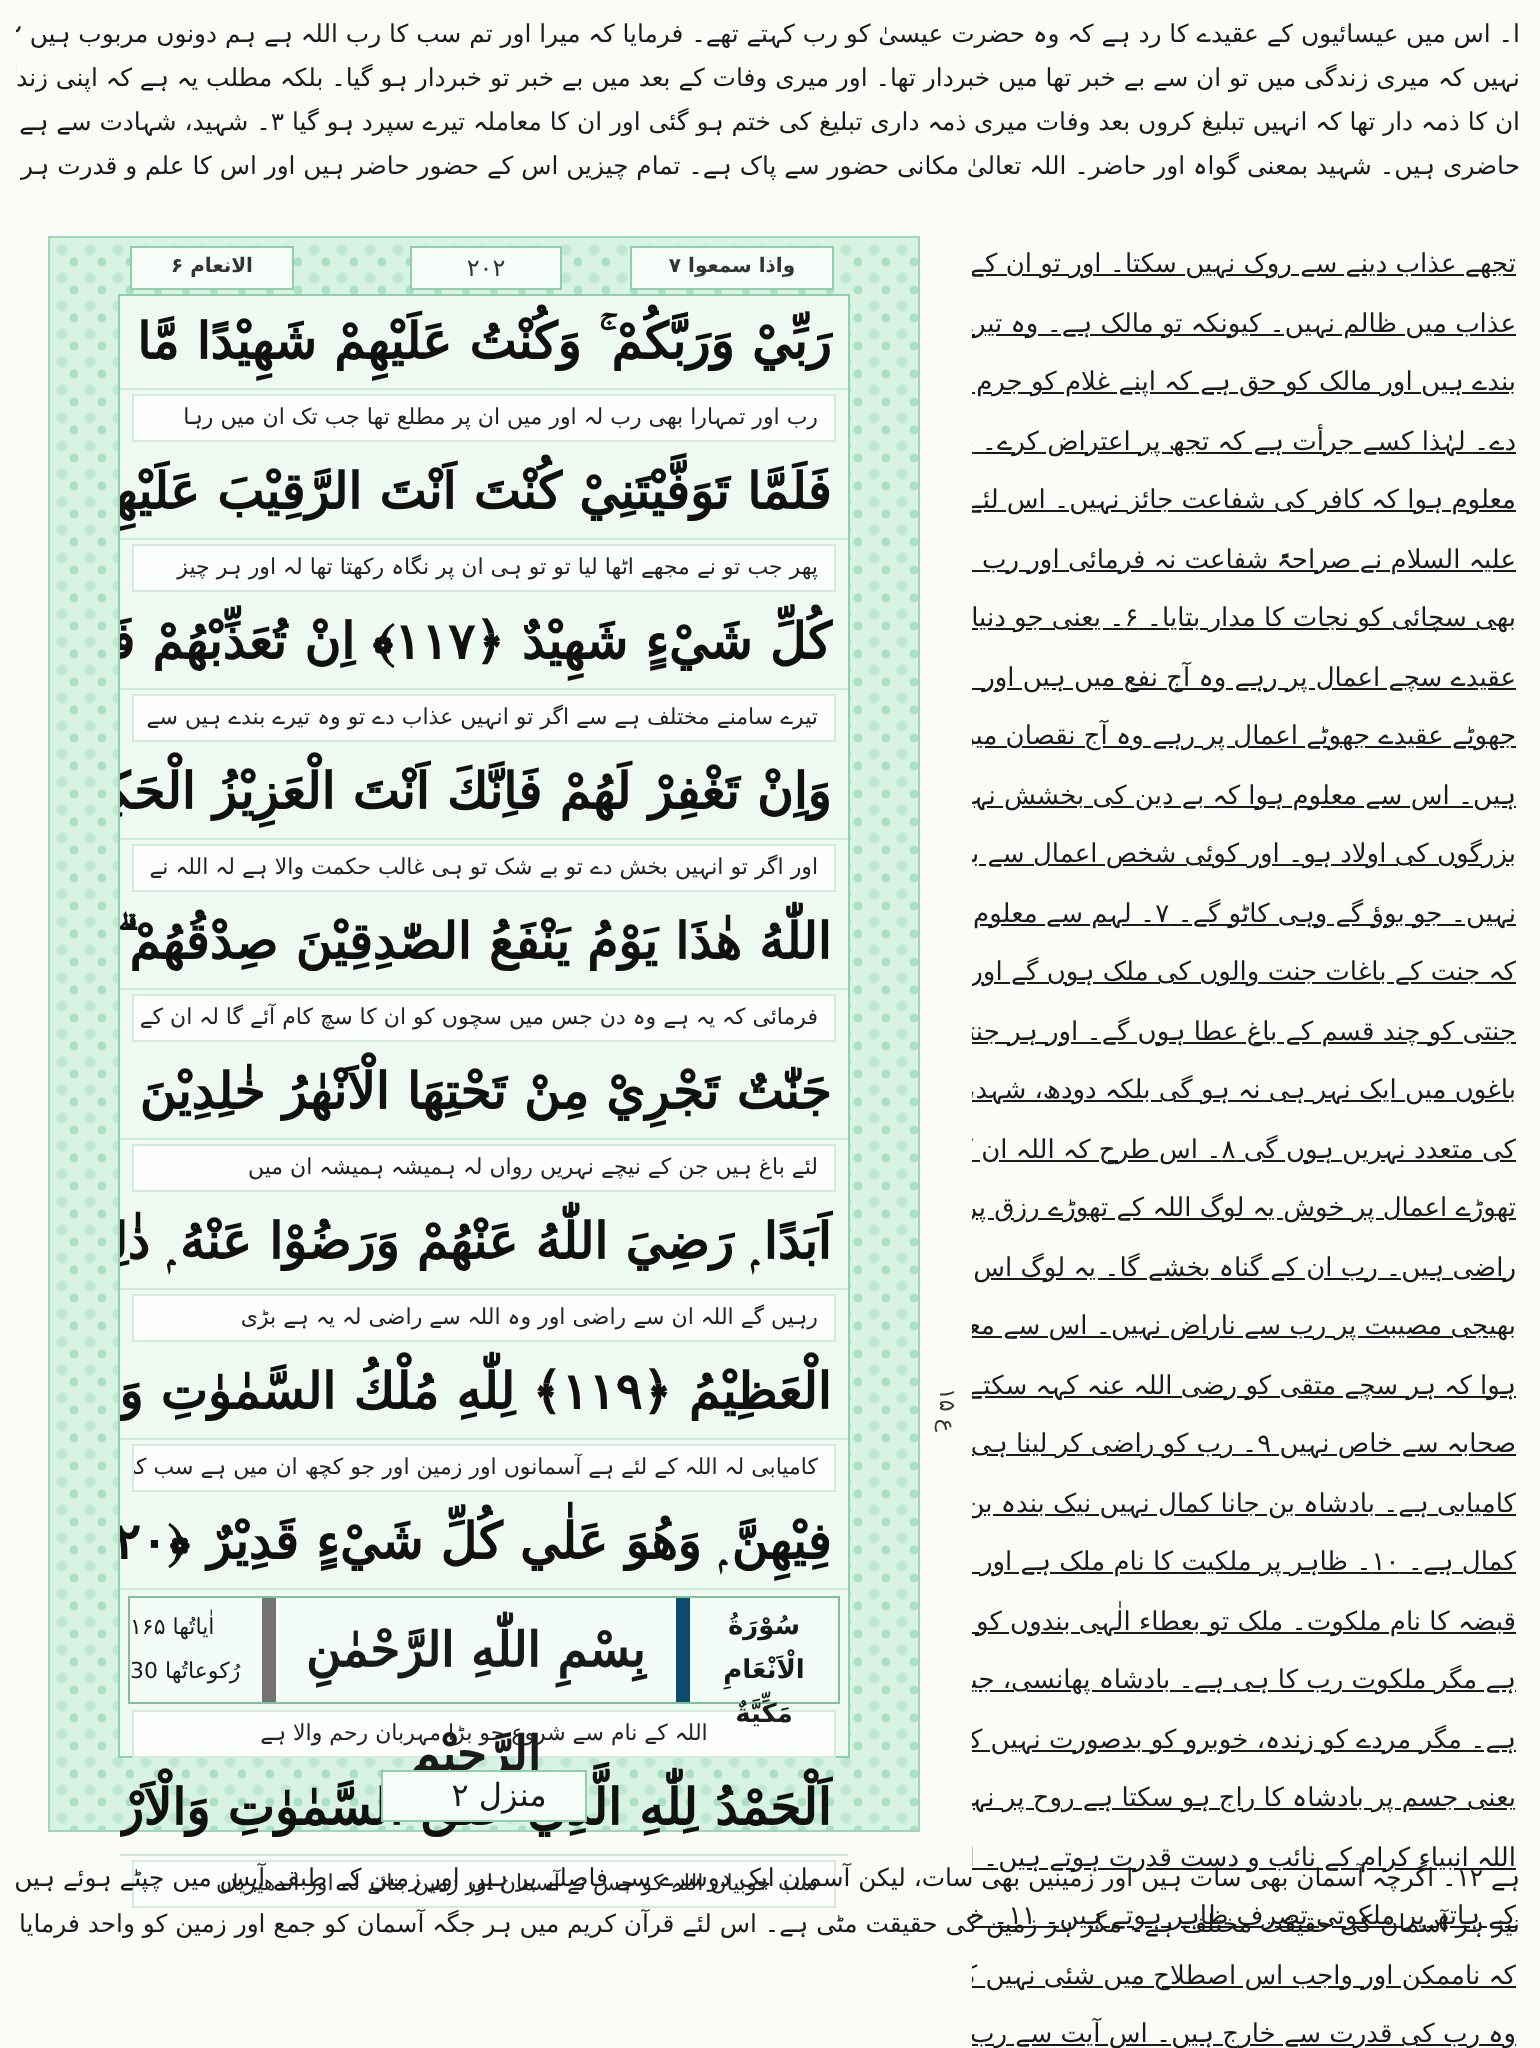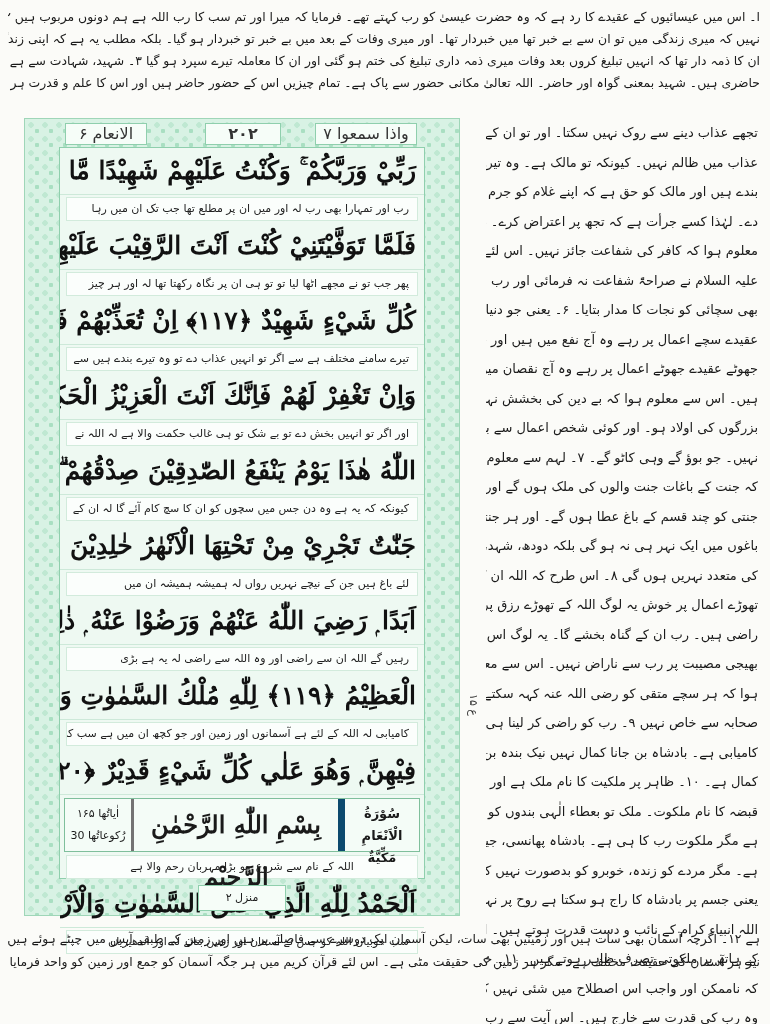--- a/index.html
+++ b/index.html
@@ -10,21 +10,21 @@
   }
   .top-commentary {
     position:absolute; left:8px; top:6px; width:752px;
     font-size:12.4px; line-height:22px; direction:rtl;
   }
   .top-commentary .line { white-space:nowrap; overflow:hidden; text-align:right; height:22px; }
   .side-commentary {
     position:absolute; left:486px; top:118px; width:272px;
     font-size:13px; line-height:29.5px; direction:rtl;
   }
-  .side-commentary .line { white-space:nowrap; overflow:hidden; height:29.5px; }
+  .side-commentary .line { white-space:nowrap; overflow:hidden; height:29.5px;text-decoration:underline; }
   .bottom-commentary {
     position:absolute; left:8px; top:927px; width:752px;
     font-size:12.4px; line-height:23px; direction:rtl;
   }
   .bottom-commentary .line { white-space:nowrap; overflow:hidden; text-align:right; height:23px; }
 
   
   .frame {
     position:absolute; left:24px; top:118px; width:434px; height:796px;
     background:
@@ -33,46 +33,46 @@
       #d8f2e4;
     border:1px solid #9fd6b8;
   }
   .frame-inner {
     position:absolute; left:34px; top:28px; right:34px; bottom:36px;
     background:#eef9f2; border:1px solid #8fcfad;
   }
   .header-box {
     position:absolute; top:4px; height:20px;
     background:#f6fdf8; border:1px solid #8fcfad;
-    font-size:16px; line-height:20px; text-align:center; color:#333;
+    font-size:10px; line-height:20px; text-align:center; color:#333;font-weight:bold;
   }
-  .page-no { font-weight:bold; font-size:16px; letter-spacing:2px; }
+  .page-no { font-weight:normal; font-size:12px; letter-spacing:2px; }
   .manzil {
     position:absolute; bottom:4px; left:50%; transform:translateX(-50%);
     width:86px; height:24px; background:#f6fdf8; border:1px solid #8fcfad;
-    font-size:11px; line-height:24px; text-align:center;
+    font-size:16px; line-height:24px; text-align:center;padding-left:15px;
   }
   .ayah-row {
     height:46px; padding:0 8px; border-bottom:1px solid #cde9d9;
     font-family:"DejaVu Serif", serif; font-size:25px; font-weight:bold;
     line-height:46px; white-space:nowrap; overflow:hidden; direction:rtl; text-align:center;
     color:#111;
   }
   .trans-row {
     height:22px; margin:2px 6px; background:#fbfefc; border:1px solid #d2ebdc;
     font-size:11px; line-height:22px; white-space:nowrap; overflow:hidden;
     direction:rtl; text-align:right; padding:0 8px; color:#222;
   }
   .surah-header {
     display:flex; height:52px; margin:3px 4px; border:1px solid #7fbf9c; background:#f4fcf7;
     direction:rtl;
   }
   .surah-name { width:74px; border-left:7px solid #0c4a6e; font-size:13px; font-weight:bold; text-align:center; line-height:22px; padding-top:4px; }
   .bismillah { flex:1; text-align:center; font-family:"DejaVu Serif", serif; font-size:24px; font-weight:bold; line-height:52px; }
-  .surah-meta { width:66px; border-right:3px solid #737373; font-size:11px; text-align:center; line-height:22px; padding-top:4px; }
+  .surah-meta { width:66px; border-right:7px solid #737373; font-size:11px; text-align:left; line-height:22px; padding-top:4px; }
   .margin-mark {
     position:absolute; left:462px; top:688px; width:18px; height:34px;
     font-size:11px; color:#333; writing-mode:vertical-rl; text-align:center;
   }
 </style>
 </head>
 <body>
 
 <div class="top-commentary">
   <div class="line">ا۔ اس میں عیسائیوں کے عقیدے کا رد ہے کہ وہ حضرت عیسیٰ کو رب کہتے تھے۔ فرمایا کہ میرا اور تم سب کا رب اللہ ہے ہم دونوں مربوب ہیں ۲۔ اس کے معنی یہ</div>
@@ -89,21 +89,21 @@
   <div class="frame-inner">
     <div class="ayah-row">رَبِّيْ وَرَبَّكُمْ ۚ وَكُنْتُ عَلَيْهِمْ شَهِيْدًا مَّا دُمْتُ فِيْهِمْ ۚ</div>
     <div class="trans-row">رب اور تمہارا بھی رب لہ اور میں ان پر مطلع تھا جب تک ان میں رہا</div>
     <div class="ayah-row">فَلَمَّا تَوَفَّيْتَنِيْ كُنْتَ اَنْتَ الرَّقِيْبَ عَلَيْهِمْ ۗ وَاَنْتَ عَلٰى</div>
     <div class="trans-row">پھر جب تو نے مجھے اٹھا لیا تو تو ہی ان پر نگاہ رکھتا تھا لہ اور ہر چیز</div>
     <div class="ayah-row">كُلِّ شَيْءٍ شَهِيْدٌ ﴿۱۱۷﴾ اِنْ تُعَذِّبْهُمْ فَاِنَّهُمْ عِبَادُكَ ۚ</div>
     <div class="trans-row">تیرے سامنے مختلف ہے سے اگر تو انہیں عذاب دے تو وہ تیرے بندے ہیں سے</div>
     <div class="ayah-row">وَاِنْ تَغْفِرْ لَهُمْ فَاِنَّكَ اَنْتَ الْعَزِيْزُ الْحَكِيْمُ ﴿۱۱۸﴾ قَالَ</div>
     <div class="trans-row">اور اگر تو انہیں بخش دے تو بے شک تو ہی غالب حکمت والا ہے لہ اللہ نے</div>
     <div class="ayah-row">اللّٰهُ هٰذَا يَوْمُ يَنْفَعُ الصّٰدِقِيْنَ صِدْقُهُمْ ۗ لَهُمْ</div>
-    <div class="trans-row">کیونکہ کہ یہ ہے وہ دن جس میں سچوں کو ان کا سچ کام آئے گا لہ ان کے</div>
+    <div class="trans-row">فرمائی کہ یہ ہے وہ دن جس میں سچوں کو ان کا سچ کام آئے گا لہ ان کے</div>
     <div class="ayah-row">جَنّٰتٌ تَجْرِيْ مِنْ تَحْتِهَا الْاَنْهٰرُ خٰلِدِيْنَ فِيْهَآ</div>
     <div class="trans-row">لئے باغ ہیں جن کے نیچے نہریں رواں لہ ہمیشہ ہمیشہ ان میں</div>
     <div class="ayah-row">اَبَدًا ۭ رَضِيَ اللّٰهُ عَنْهُمْ وَرَضُوْا عَنْهُ ۭ ذٰلِكَ الْفَوْزُ</div>
     <div class="trans-row">رہیں گے اللہ ان سے راضی اور وہ اللہ سے راضی لہ یہ ہے بڑی</div>
     <div class="ayah-row">الْعَظِيْمُ ﴿۱۱۹﴾ لِلّٰهِ مُلْكُ السَّمٰوٰتِ وَالْاَرْضِ وَمَا</div>
     <div class="trans-row">کامیابی لہ اللہ کے لئے ہے آسمانوں اور زمین اور جو کچھ ان میں ہے سب کی</div>
     <div class="ayah-row">فِيْهِنَّ ۭ وَهُوَ عَلٰي كُلِّ شَيْءٍ قَدِيْرٌ ﴿۱۲۰﴾</div>
 
     <div class="surah-header">
       <div class="surah-name">سُوْرَةُ الْاَنْعَامِ مَكِّيَّةٌ</div>

